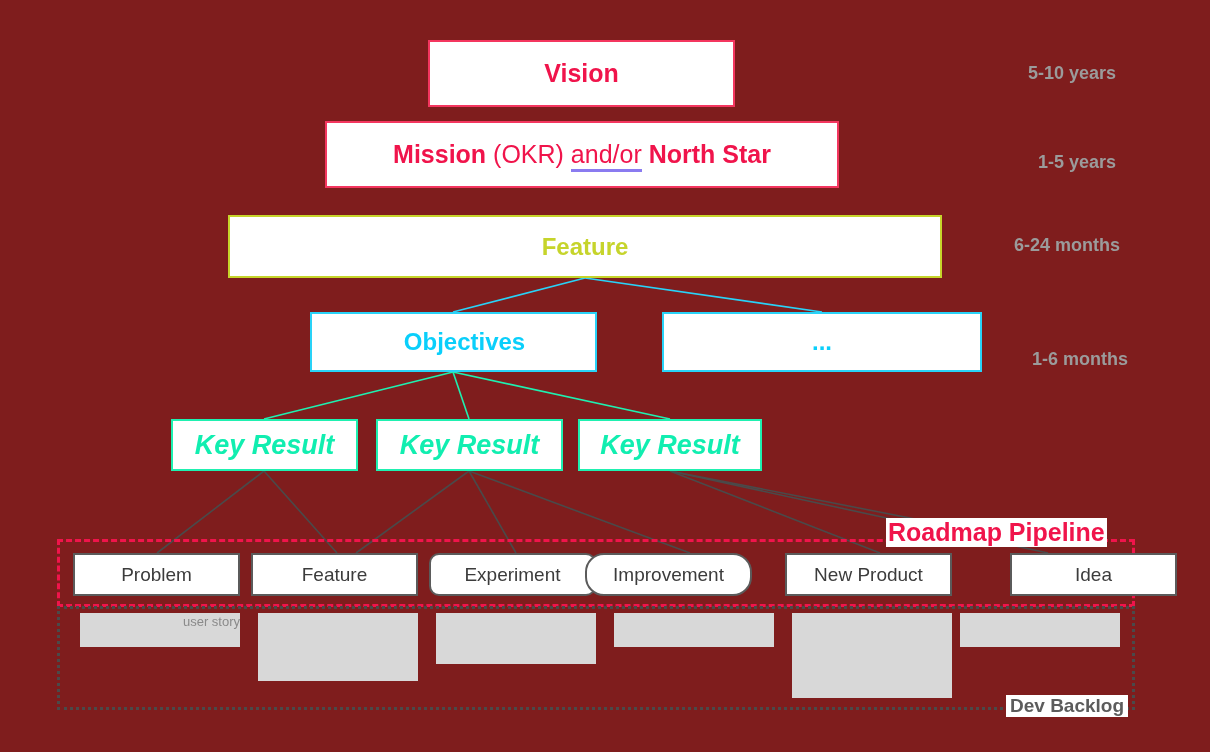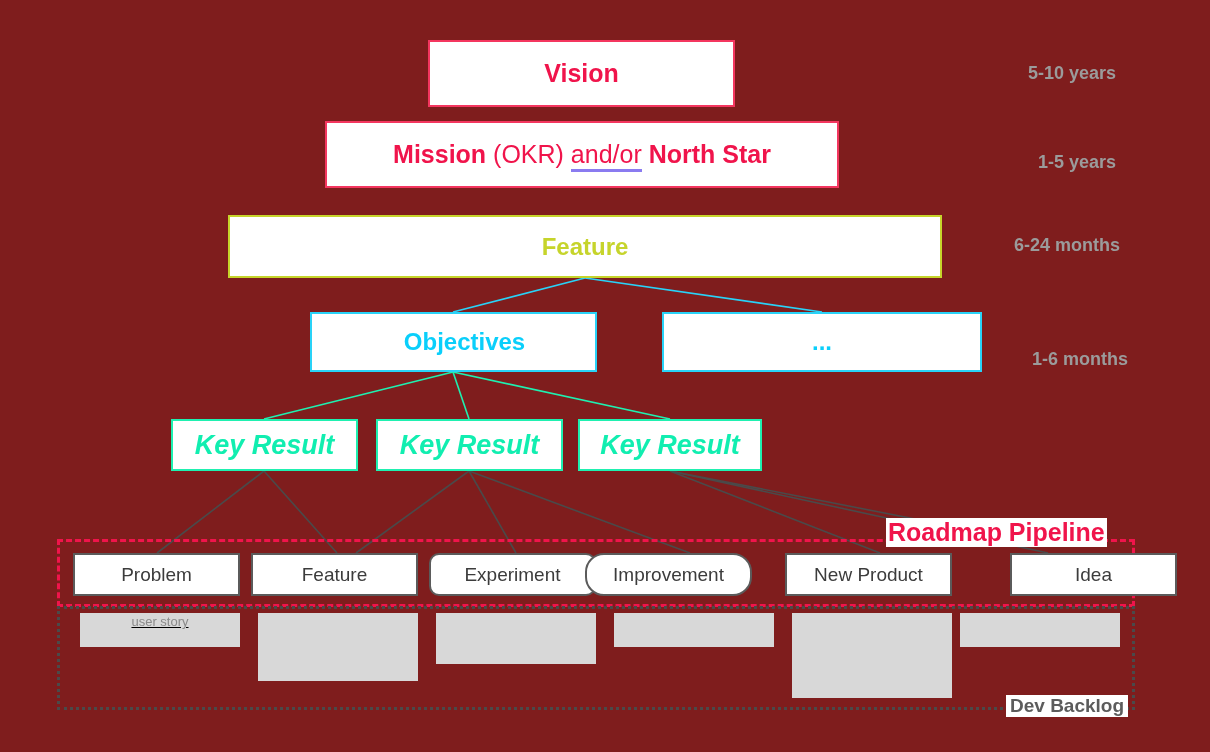--- a/index.html
+++ b/index.html
@@ -161,22 +161,21 @@
     position: absolute;
     top: 613px;
     z-index: 3;
   }
   .backlog-bar {
     height: 17px;
     background: #D8D8D8;
     margin-bottom: 0;
     display: flex;
     align-items: center;
-    justify-content: center;
-    text-decoration: underline;
+    justify-content: flex-end;
   }
   .backlog-bar .lbl {
     color: #8A8A8A;
     font-size: 13px;
     font-weight: 400;
   }
 
   
   .horizon {
     position: absolute;

